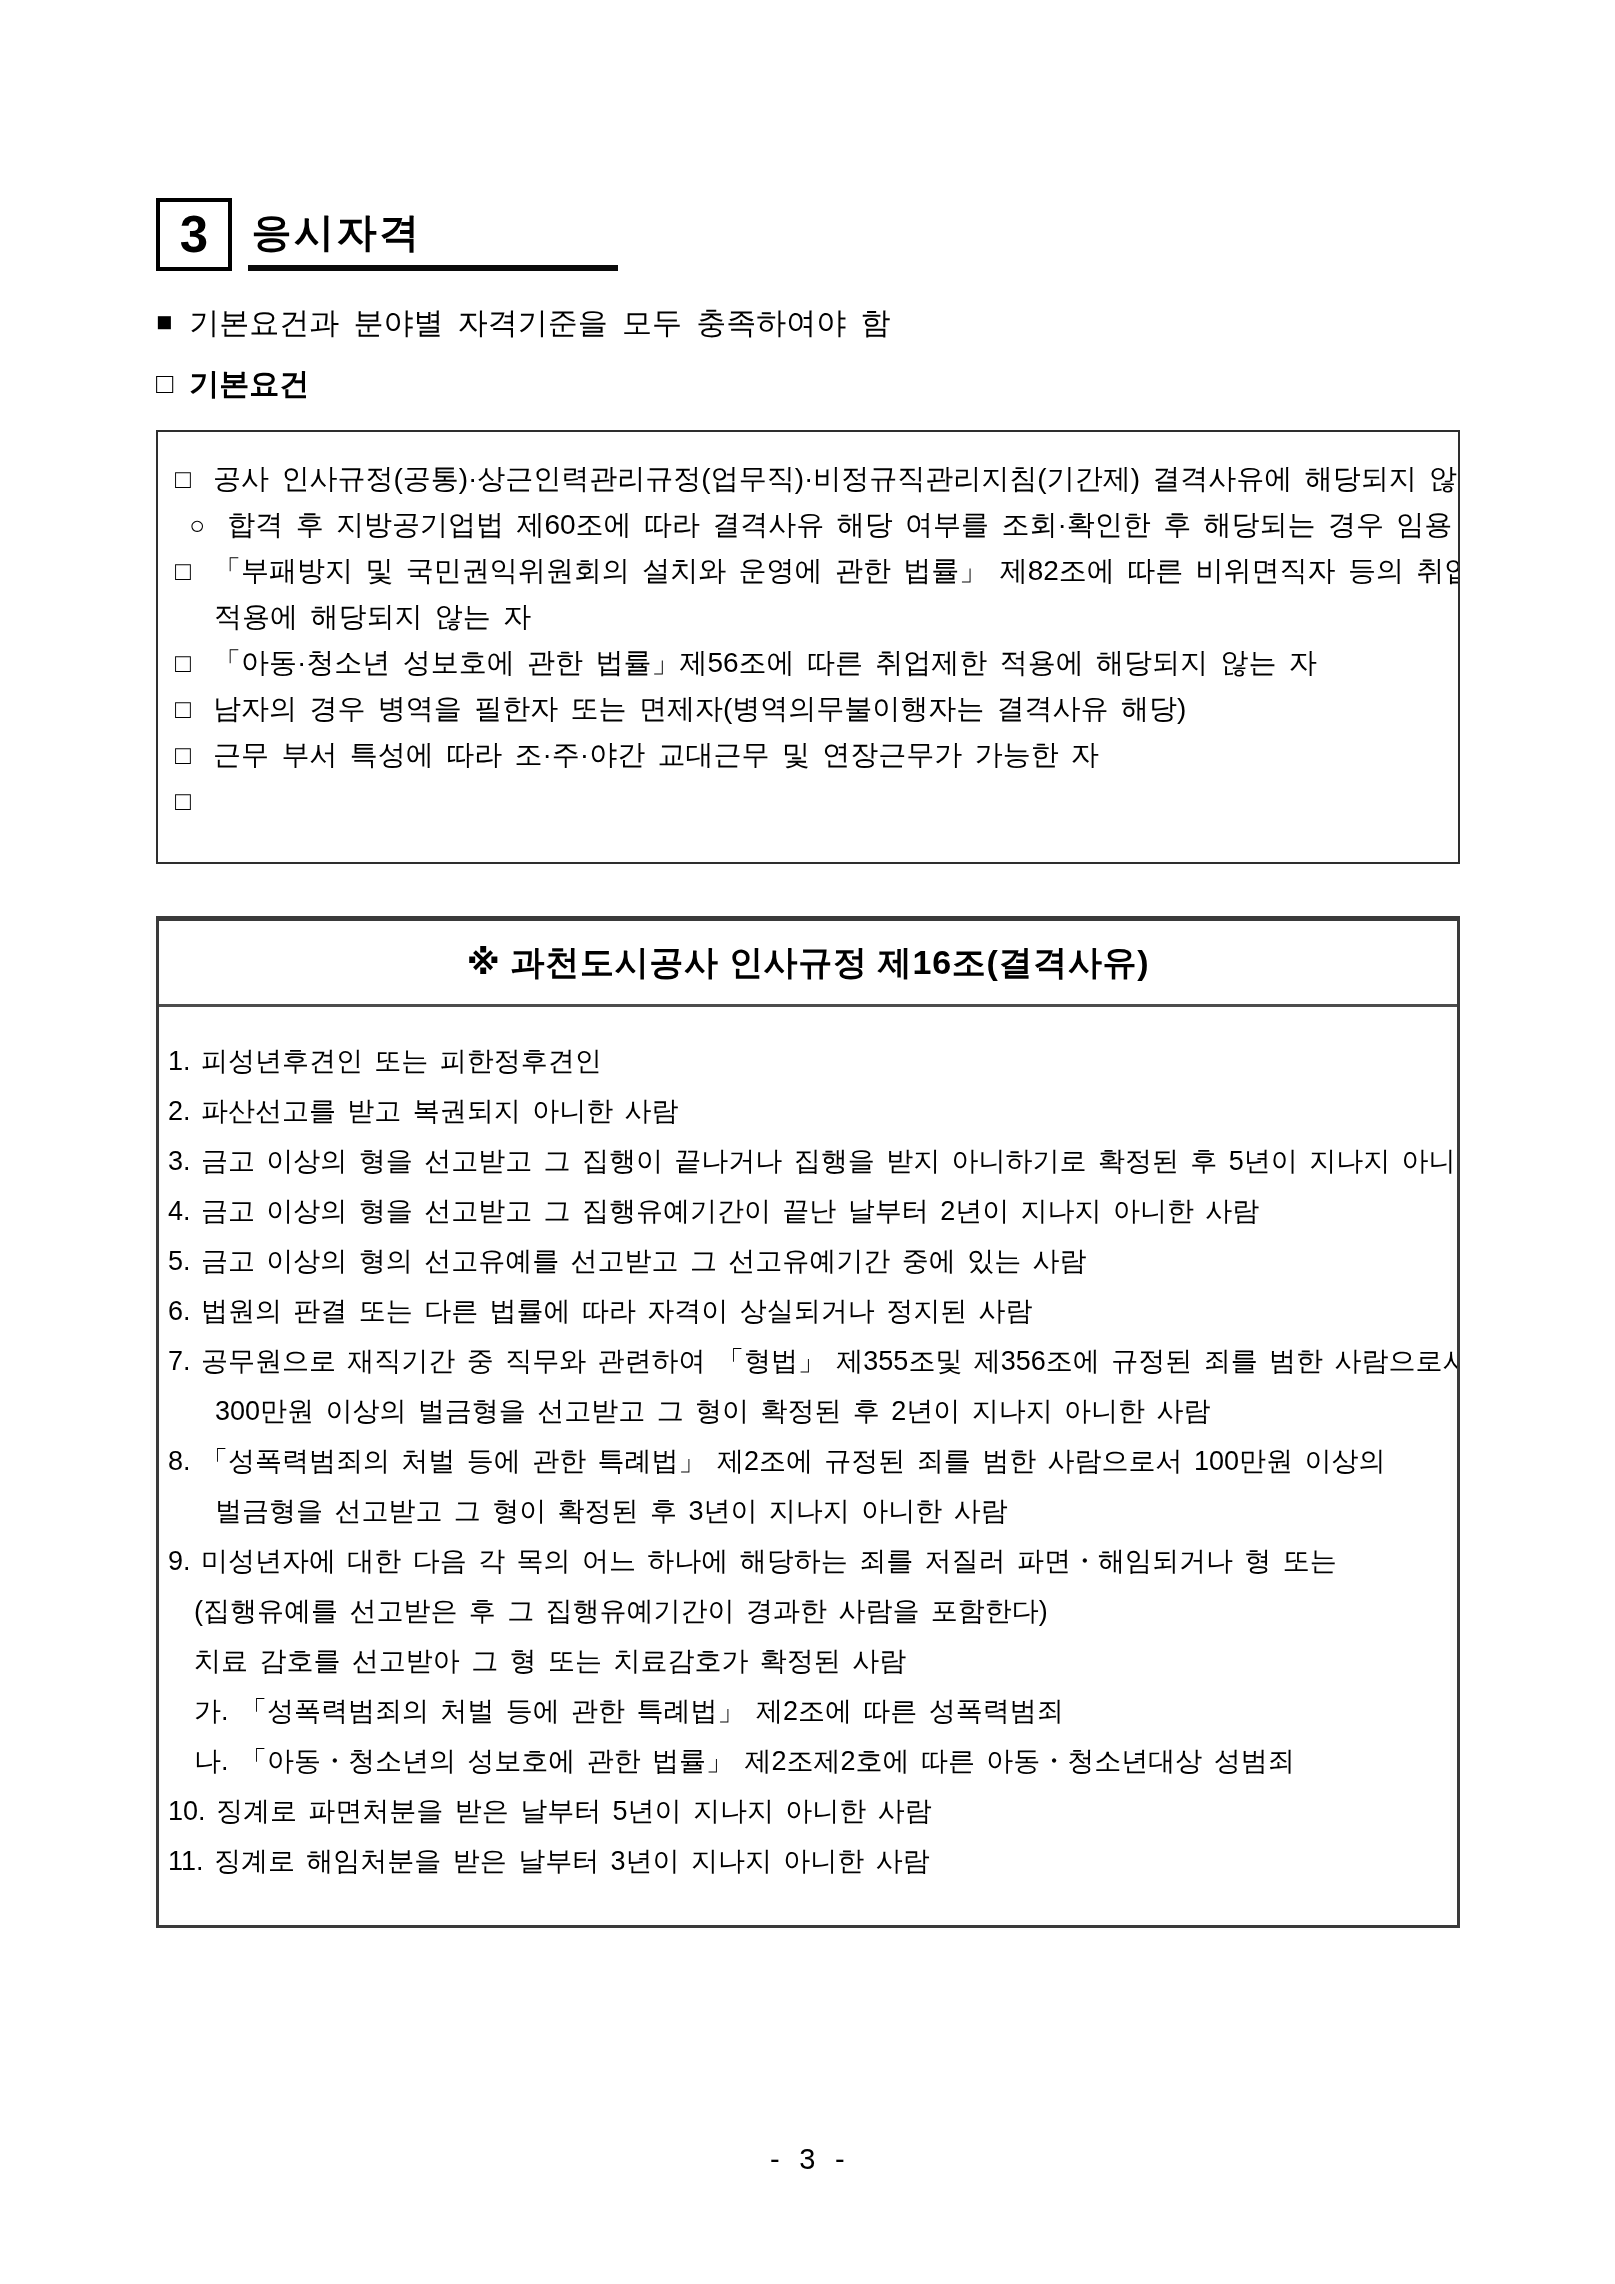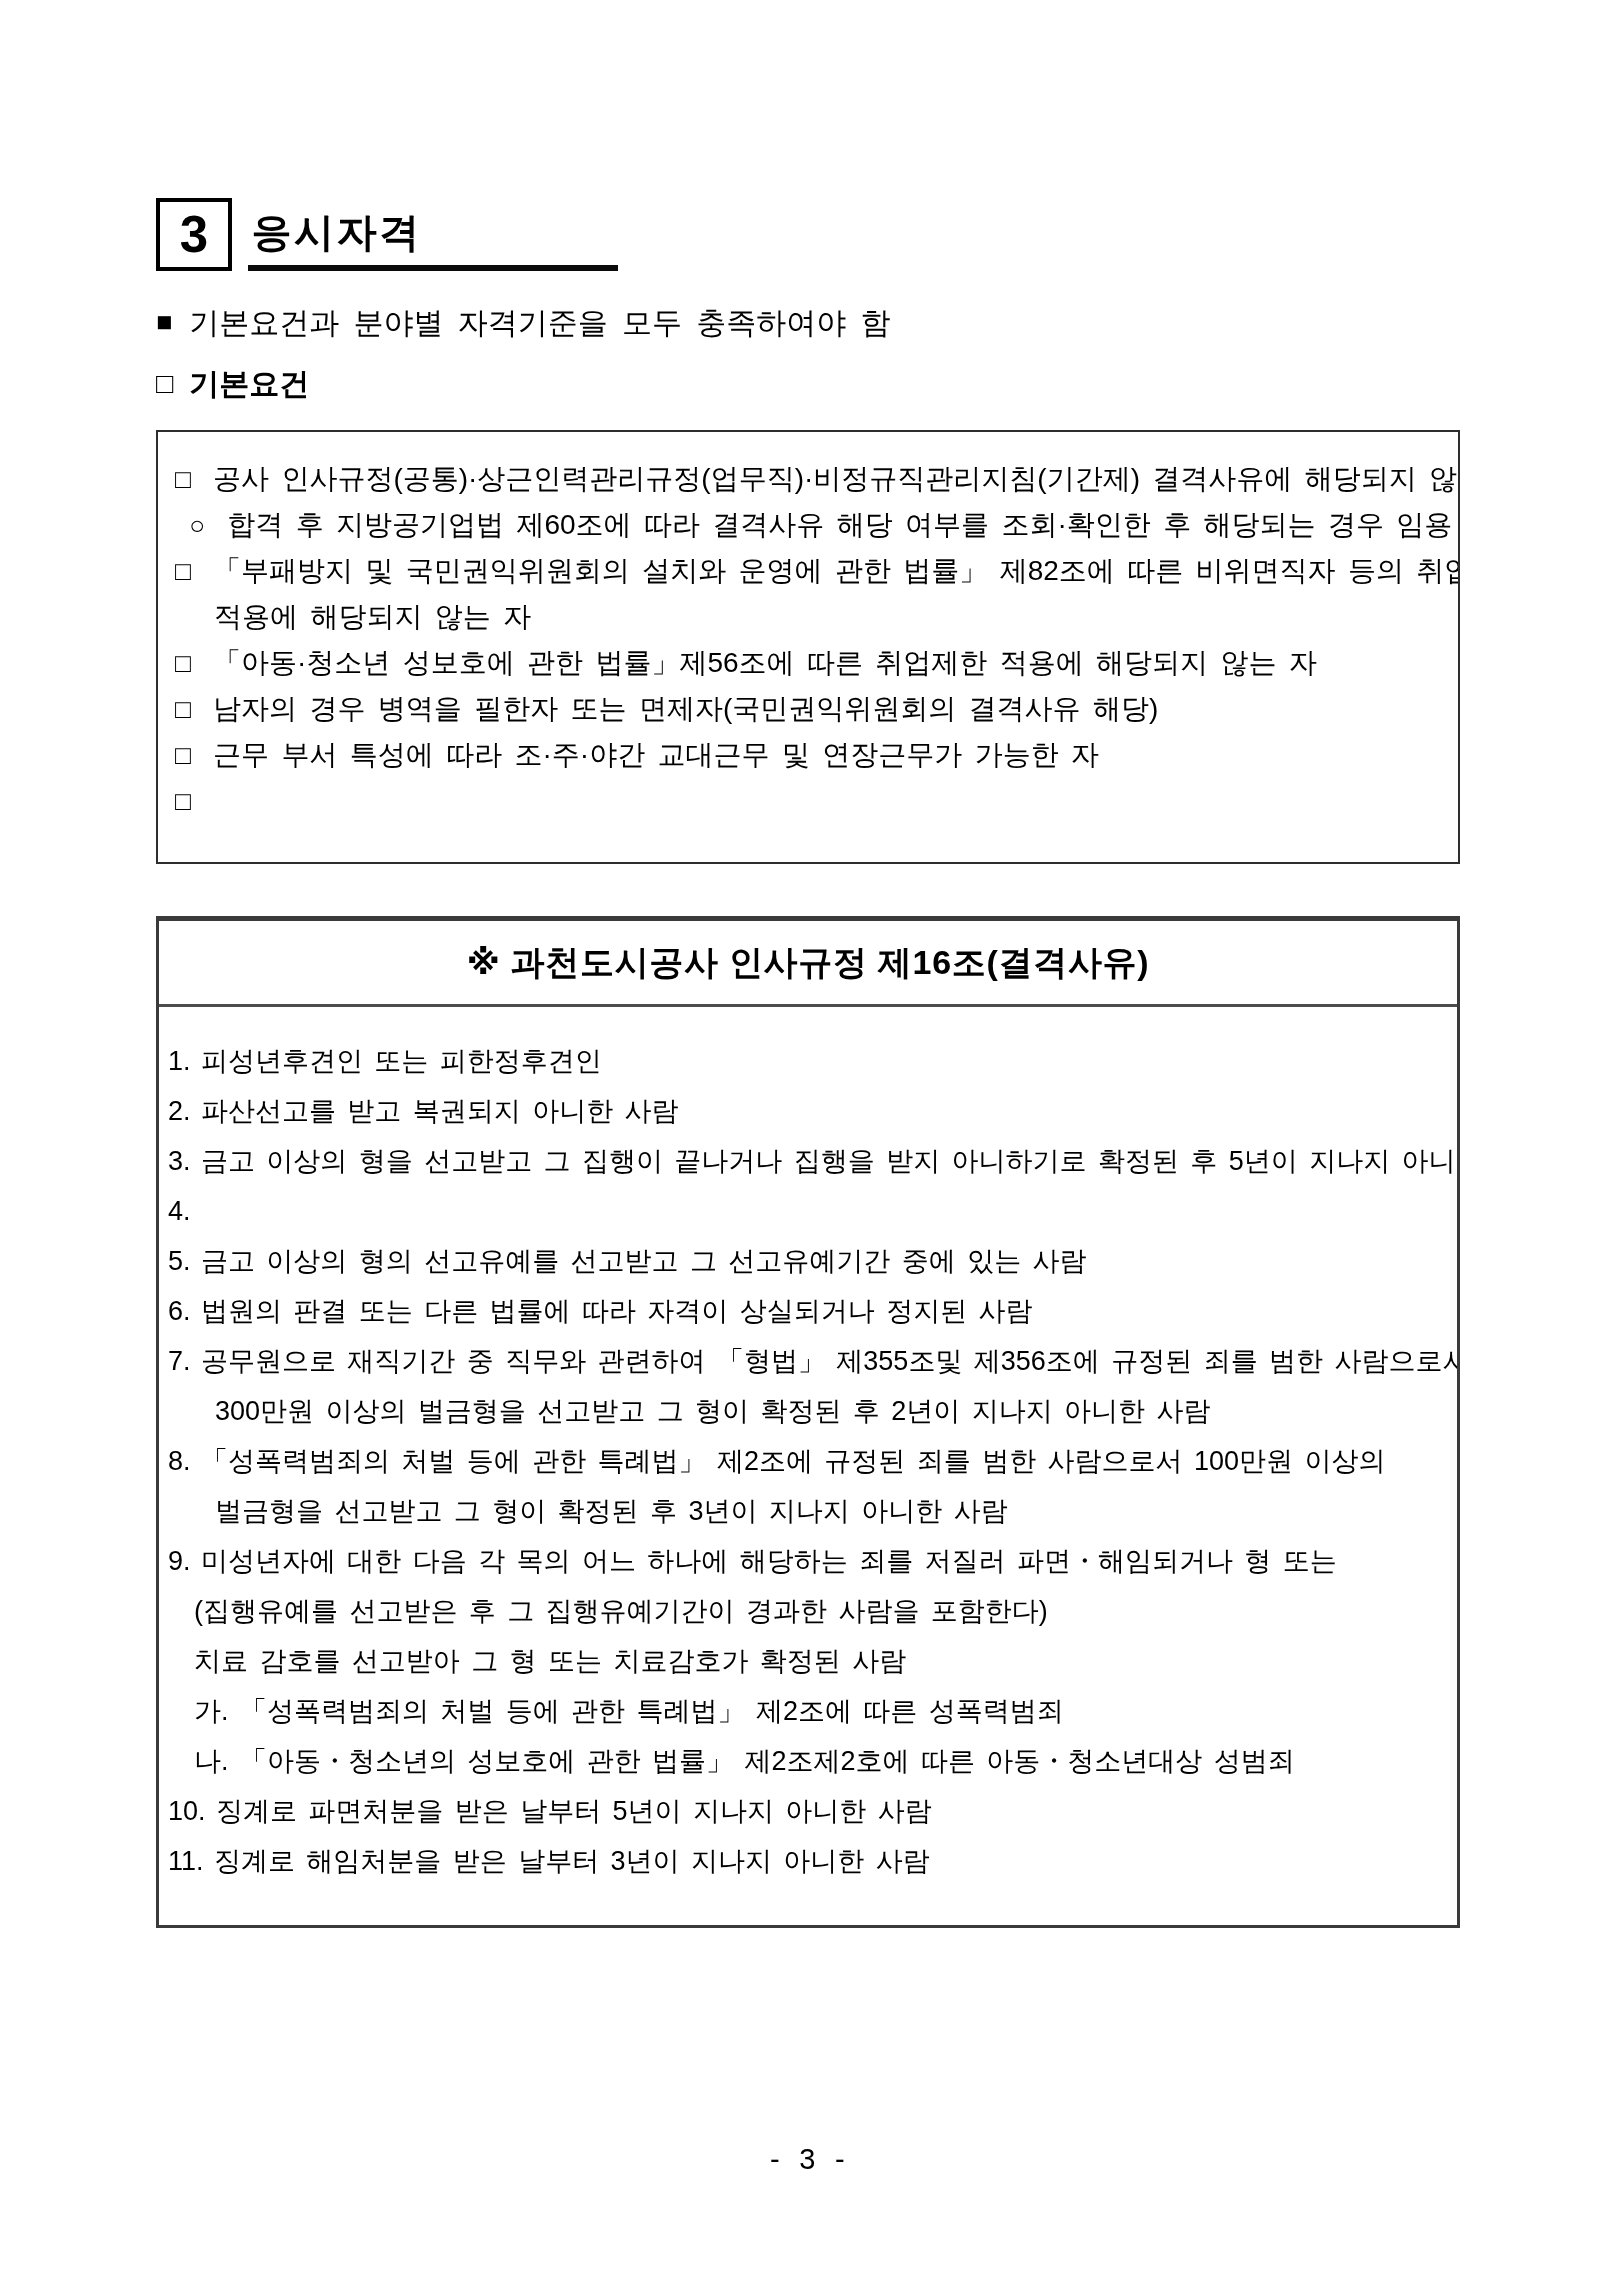--- a/index.html
+++ b/index.html
@@ -111,21 +111,21 @@
         <div class="b1-line ind2">
 
           <span class="txt">적용에 해당되지 않는 자</span>
         </div>
         <div class="b1-line ind0">
           <span class="mk">□</span>
           <span class="txt">「아동·청소년 성보호에 관한 법률」제56조에 따른 취업제한 적용에 해당되지 않는 자</span>
         </div>
         <div class="b1-line ind0">
           <span class="mk">□</span>
-          <span class="txt">남자의 경우 병역을 필한자 또는 면제자(국민권익위원회의 결격사유 해당)</span>
+          <span class="txt">남자의 경우 병역을 필한자 또는 면제자(병역의무불이행자는 결격사유 해당)</span>
         </div>
         <div class="b1-line ind0">
           <span class="mk">□</span>
           <span class="txt">근무 부서 특성에 따라 조·주·야간 교대근무 및 연장근무가 가능한 자</span>
         </div>
         <div class="b1-line ind0">
           <span class="mk">□</span>
         </div>
       </div>
 
@@ -140,20 +140,21 @@
           <div class="reg-line ind0">
             <span class="num">2.</span>
             <span class="txt">파산선고를 받고 복권되지 아니한 사람</span>
           </div>
           <div class="reg-line ind0">
             <span class="num">3.</span>
             <span class="txt">금고 이상의 형을 선고받고 그 집행이 끝나거나 집행을 받지 아니하기로 확정된 후 5년이 지나지 아니한 사람</span>
           </div>
           <div class="reg-line ind0">
             <span class="num">4.</span>
+            <span class="txt">금고 이상의 형을 선고받고 그 집행유예기간이 끝난 날부터 2년이 지나지 아니한 사람</span>
           </div>
           <div class="reg-line ind0">
             <span class="num">5.</span>
             <span class="txt">금고 이상의 형의 선고유예를 선고받고 그 선고유예기간 중에 있는 사람</span>
           </div>
           <div class="reg-line ind0">
             <span class="num">6.</span>
             <span class="txt">법원의 판결 또는 다른 법률에 따라 자격이 상실되거나 정지된 사람</span>
           </div>
           <div class="reg-line ind0">

